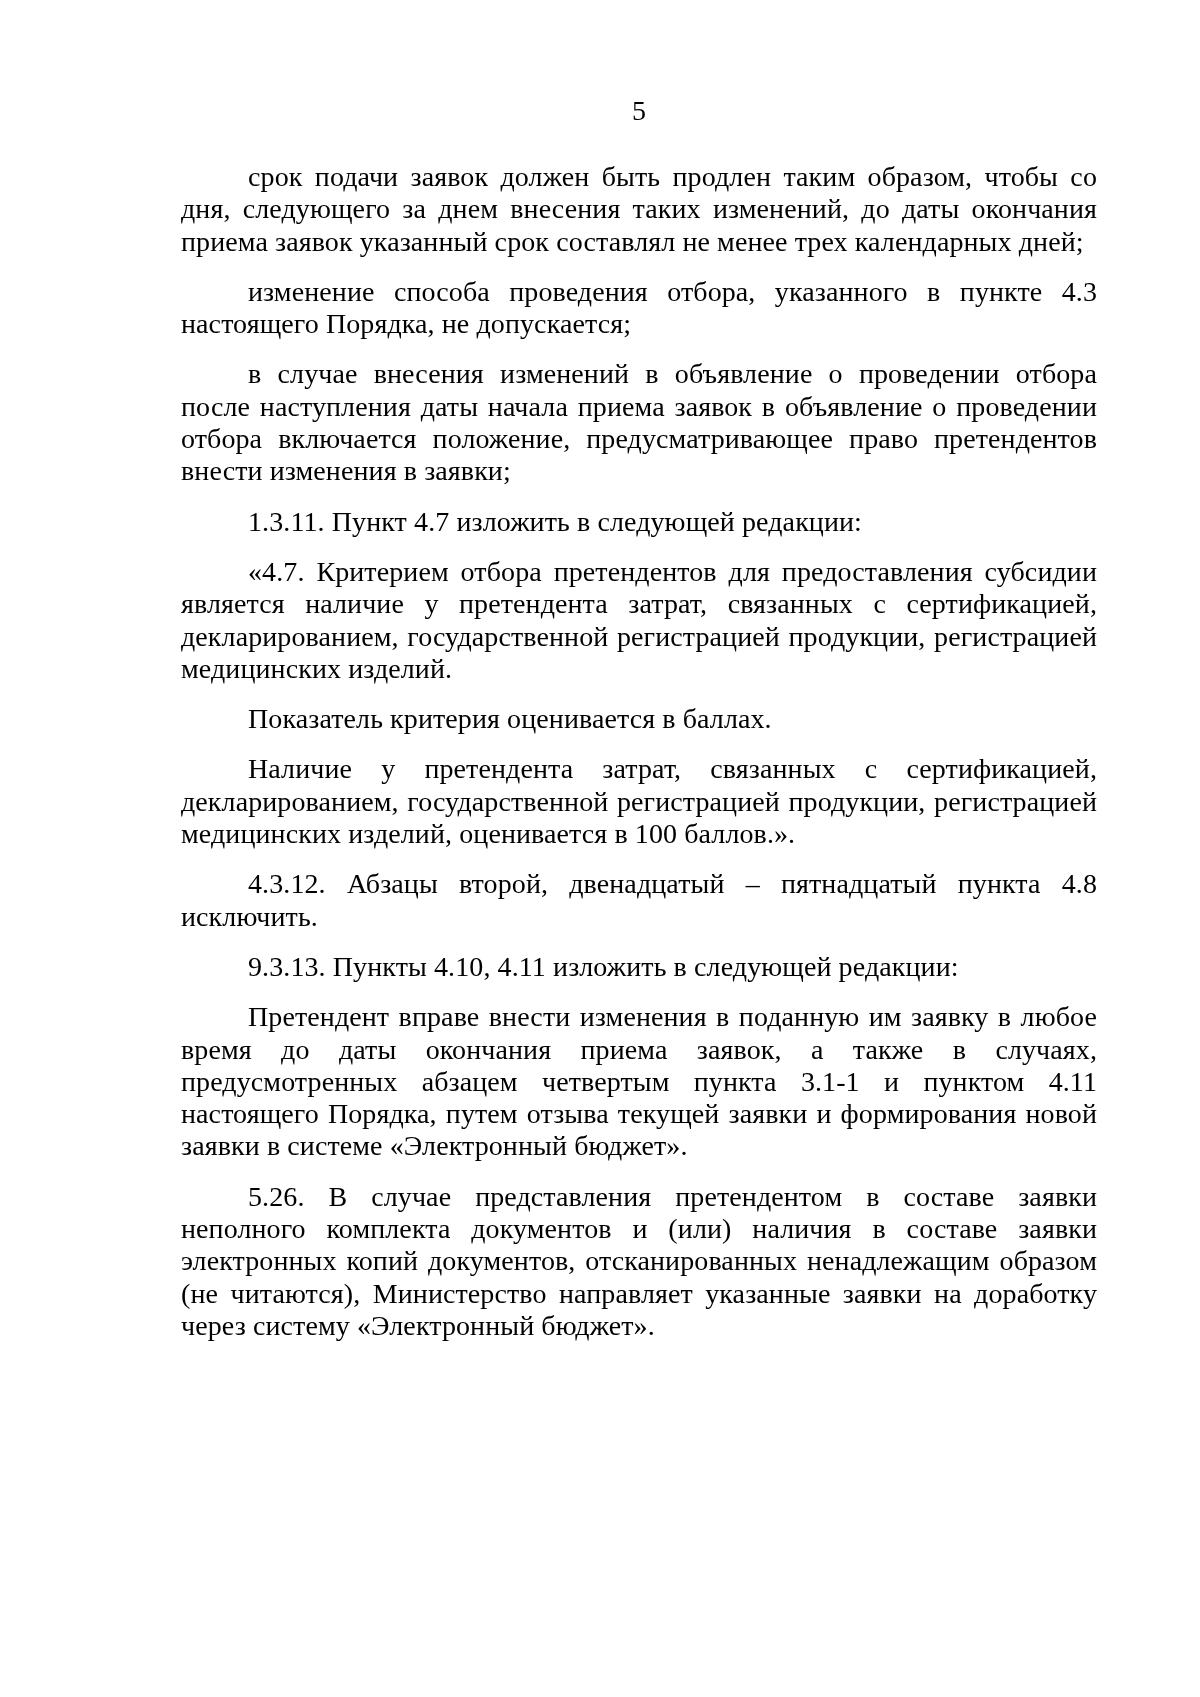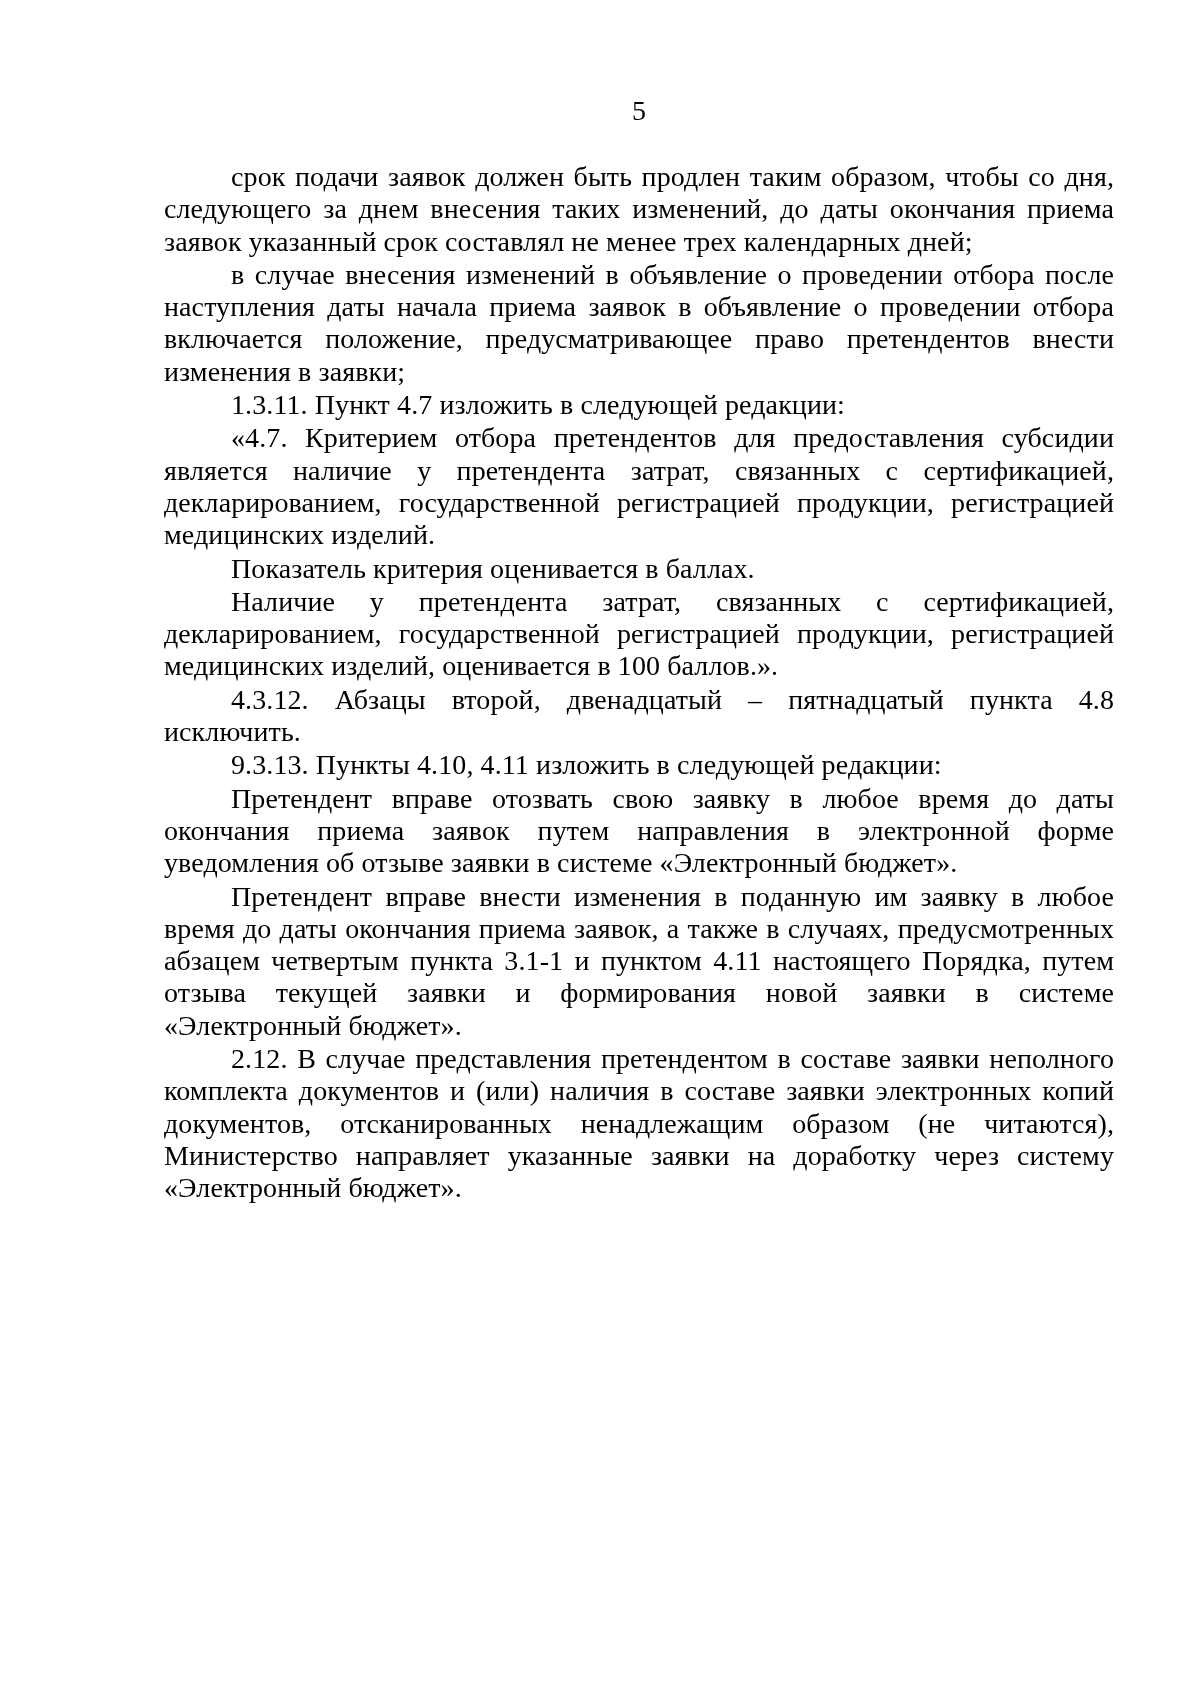--- a/index.html
+++ b/index.html
@@ -22,41 +22,41 @@
     margin-left: 163px;
     width: 952px;
   }
   .page-number {
     font-size: 28px;
     line-height: 32px;
     text-align: center;
     margin-bottom: 34px;
   }
   .para {
-    margin: 1px;
+    margin: 18px;
     font-size: 28px;
     line-height: 32.3px;
     text-align: justify;
     text-indent: 67px;
     letter-spacing: 0.1px;
   }
 </style>
 </head>
 <body>
 
 <div class="page">
   <div class="content">
     <div class="page-number">5</div>
     <div id="paragraphs">
         <p class="para">срок подачи заявок должен быть продлен таким образом, чтобы со дня, следующего за днем внесения таких изменений, до даты окончания приема заявок указанный срок составлял не менее трех календарных дней;</p>
+        <p class="para">изменение способа проведения отбора, указанного в пункте 4.3 настоящего Порядка, не допускается;</p>
         <p class="para">в случае внесения изменений в объявление о проведении отбора после наступления даты начала приема заявок в объявление о проведении отбора включается положение, предусматривающее право претендентов внести изменения в заявки;</p>
         <p class="para">1.3.11. Пункт 4.7 изложить в следующей редакции:</p>
         <p class="para">«4.7. Критерием отбора претендентов для предоставления субсидии является наличие у претендента затрат, связанных с сертификацией, декларированием, государственной регистрацией продукции, регистрацией медицинских изделий.</p>
         <p class="para">Показатель критерия оценивается в баллах.</p>
         <p class="para">Наличие у претендента затрат, связанных с сертификацией, декларированием, государственной регистрацией продукции, регистрацией медицинских изделий, оценивается в 100 баллов.».</p>
         <p class="para">4.3.12. Абзацы второй, двенадцатый – пятнадцатый пункта 4.8 исключить.</p>
         <p class="para">9.3.13. Пункты 4.10, 4.11 изложить в следующей редакции:</p>
-        <p class="para">Претендент вправе отозвать свою заявку в любое время до даты окончания приема заявок путем направления в электронной форме уведомления об отзыве заявки в системе «Электронный бюджет».</p>
         <p class="para">Претендент вправе внести изменения в поданную им заявку в любое время до даты окончания приема заявок, а также в случаях, предусмотренных абзацем четвертым пункта 3.1-1 и пунктом 4.11 настоящего Порядка, путем отзыва текущей заявки и формирования новой заявки в системе «Электронный бюджет».</p>
-        <p class="para">2.12. В случае представления претендентом в составе заявки неполного комплекта документов и (или) наличия в составе заявки электронных копий документов, отсканированных ненадлежащим образом (не читаются), Министерство направляет указанные заявки на доработку через систему «Электронный бюджет».</p>
+        <p class="para">5.26. В случае представления претендентом в составе заявки неполного комплекта документов и (или) наличия в составе заявки электронных копий документов, отсканированных ненадлежащим образом (не читаются), Министерство направляет указанные заявки на доработку через систему «Электронный бюджет».</p>
       </div>
   </div>
 </div>
 
 </body></html>

